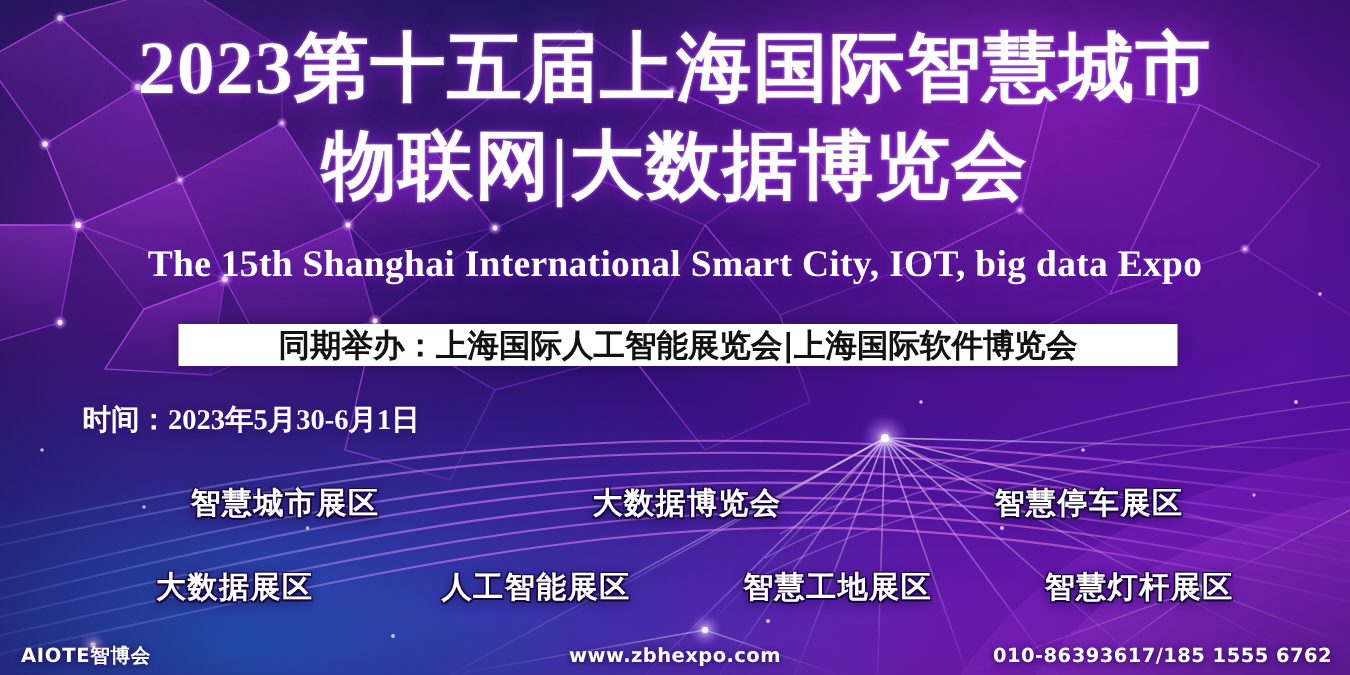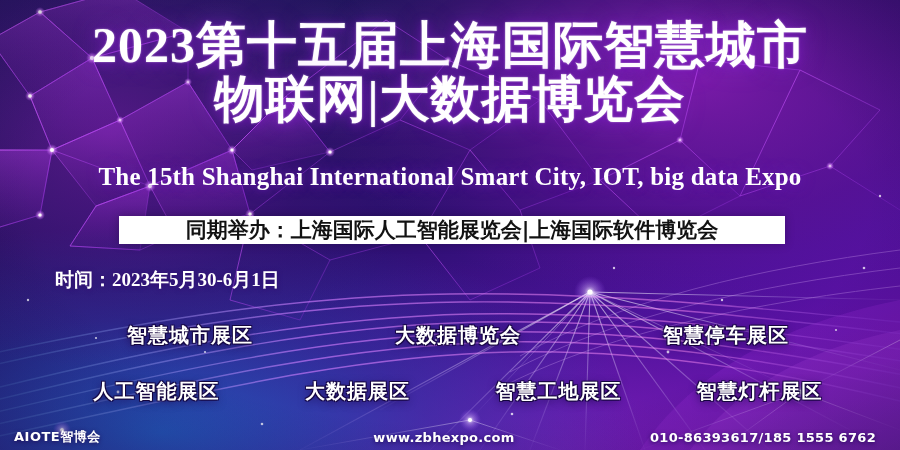--- a/index.html
+++ b/index.html
@@ -42,21 +42,21 @@
     font-weight: bold;
     color: #ffffff;
     letter-spacing: 1px;
     line-height: 1.0;
     text-shadow:
       0 0 2px rgba(255,255,255,0.55),
       0 2px 10px rgba(120,20,190,0.75),
       0 0 26px rgba(180,70,255,0.45);
   }
   .title-line-1 { font-size: 50px; }
-  .title-line-2 { font-size: 50px; margin-top: 4px; }
+  .title-line-2 { font-size: 50px; margin-top: 15px; }
 
   .subtitle-en {
     position: absolute;
     left: 0; right: 0;
     top: 163px;
     text-align: center;
     font-family: "Liberation Serif", "DejaVu Serif", serif;
     font-weight: bold;
     font-size: 25px;
     color: #ffffff;
@@ -138,21 +138,21 @@
       1px -1px 0 rgba(20,5,60,0.85),
       -1px  1px 0 rgba(20,5,60,0.85),
       1px  1px 0 rgba(20,5,60,0.85),
       0 2px 8px rgba(30,8,80,0.9);
     flex: 1 1 0;
     text-align: center;
   }
 
   .footer {
     position: absolute;
-    left: 0; right: 12px;
+    left: 0; right: 0;
     bottom: 0;
     height: 26px;
     display: flex;
     align-items: center;
   }
   .footer-brand {
     position: absolute;
     left: 14px;
     font-family: "DejaVu Sans", "Liberation Sans", sans-serif;
     font-weight: bold;
@@ -377,22 +377,22 @@
     <div class="meta-date">时间：2023年5月30-6月1日</div>
   </div>
 
   <div class="zones">
     <div class="zone-row">
       <div class="zone">智慧城市展区</div>
       <div class="zone">大数据博览会</div>
       <div class="zone">智慧停车展区</div>
     </div>
     <div class="zone-row">
+      <div class="zone">大数据展区</div>
       <div class="zone">人工智能展区</div>
-      <div class="zone">大数据展区</div>
       <div class="zone">智慧工地展区</div>
       <div class="zone">智慧灯杆展区</div>
     </div>
   </div>
 
   <div class="footer">
     <div class="footer-brand">AIOTE智博会</div>
     <div class="footer-site">www.zbhexpo.com</div>
     <div class="footer-phone">010-86393617/185 1555 6762</div>
   </div>

